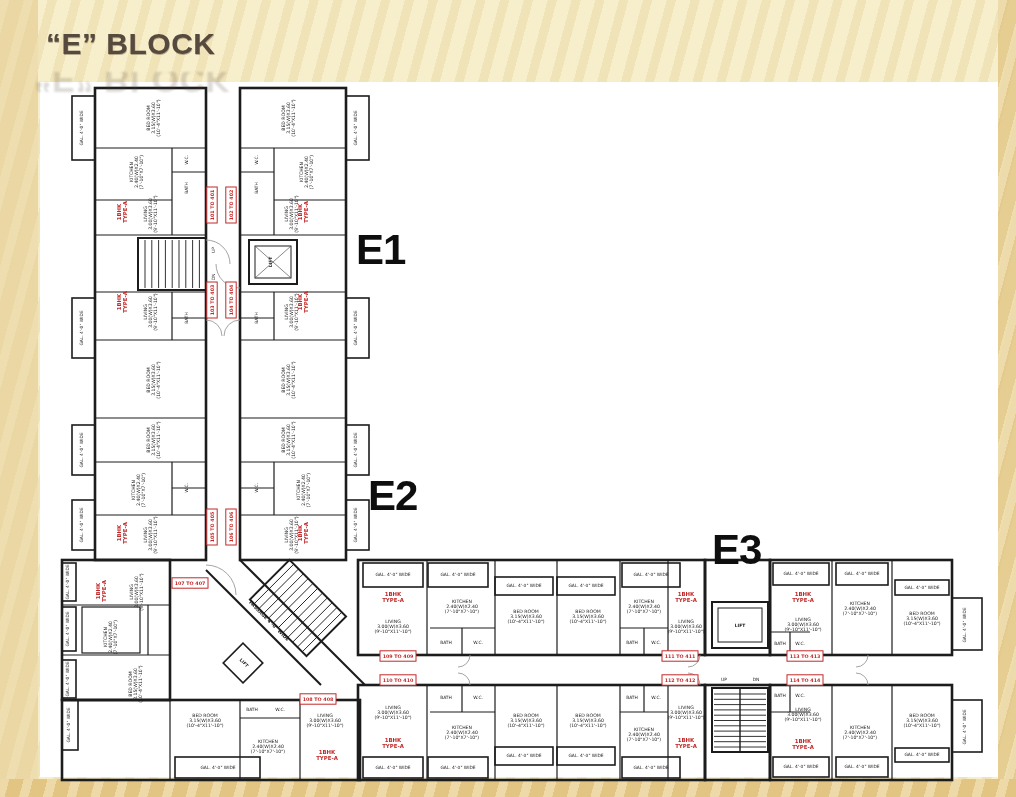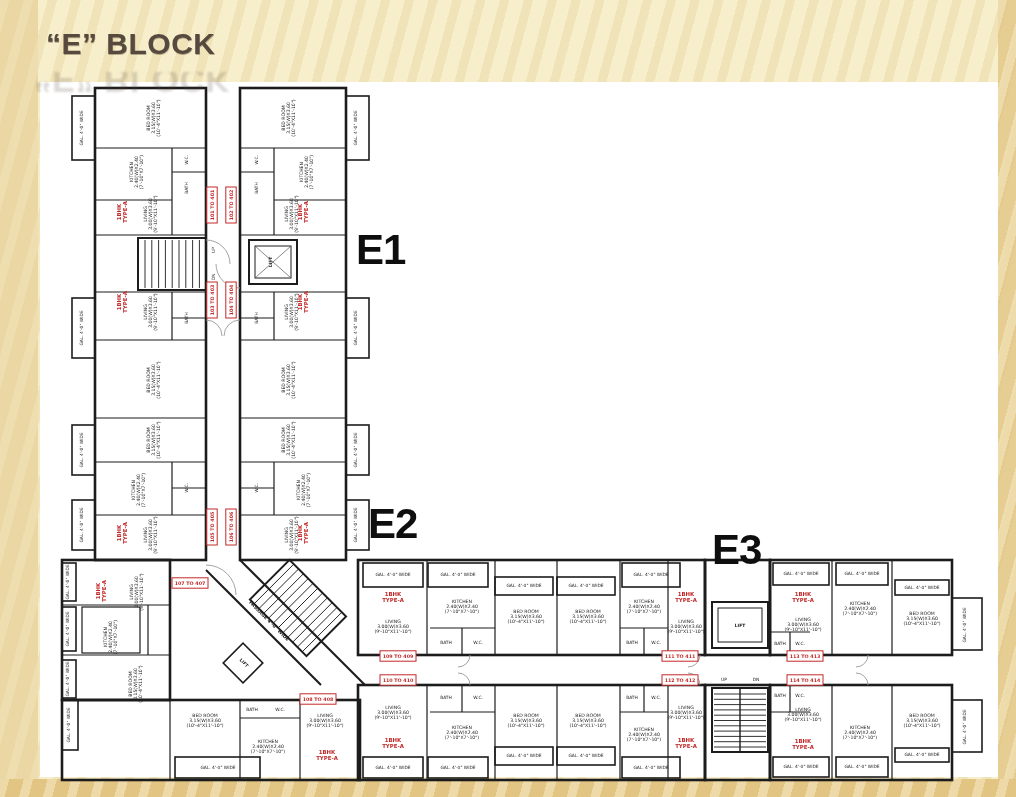--- a/index.html
+++ b/index.html
@@ -33,21 +33,21 @@
   .title-reflection{
     display:block;transform:scaleY(-1);opacity:.20;filter:blur(1px);
     font-size:35px;font-weight:700;letter-spacing:.5px;
     color:var(--brown,#564a3f);height:26px;overflow:hidden;
   }
   .wing{
     position:absolute;font-weight:700;font-size:42px;letter-spacing:-1px;
     color:#0e0e0e;font-family:"Liberation Sans","DejaVu Sans",sans-serif;
   }
   #wing-e1{left:356px;top:226px;}
-  #wing-e2{left:368px;top:500px;}
+  #wing-e2{left:368px;top:472px;}
   #wing-e3{left:712px;top:526px;}
 </style>
 </head>
 <body>
 
 <div id="slide">
   <div id="band-left" class="band"></div>
   <div id="band-right" class="band"></div>
   <div id="band-bottom" class="band"></div>
 

